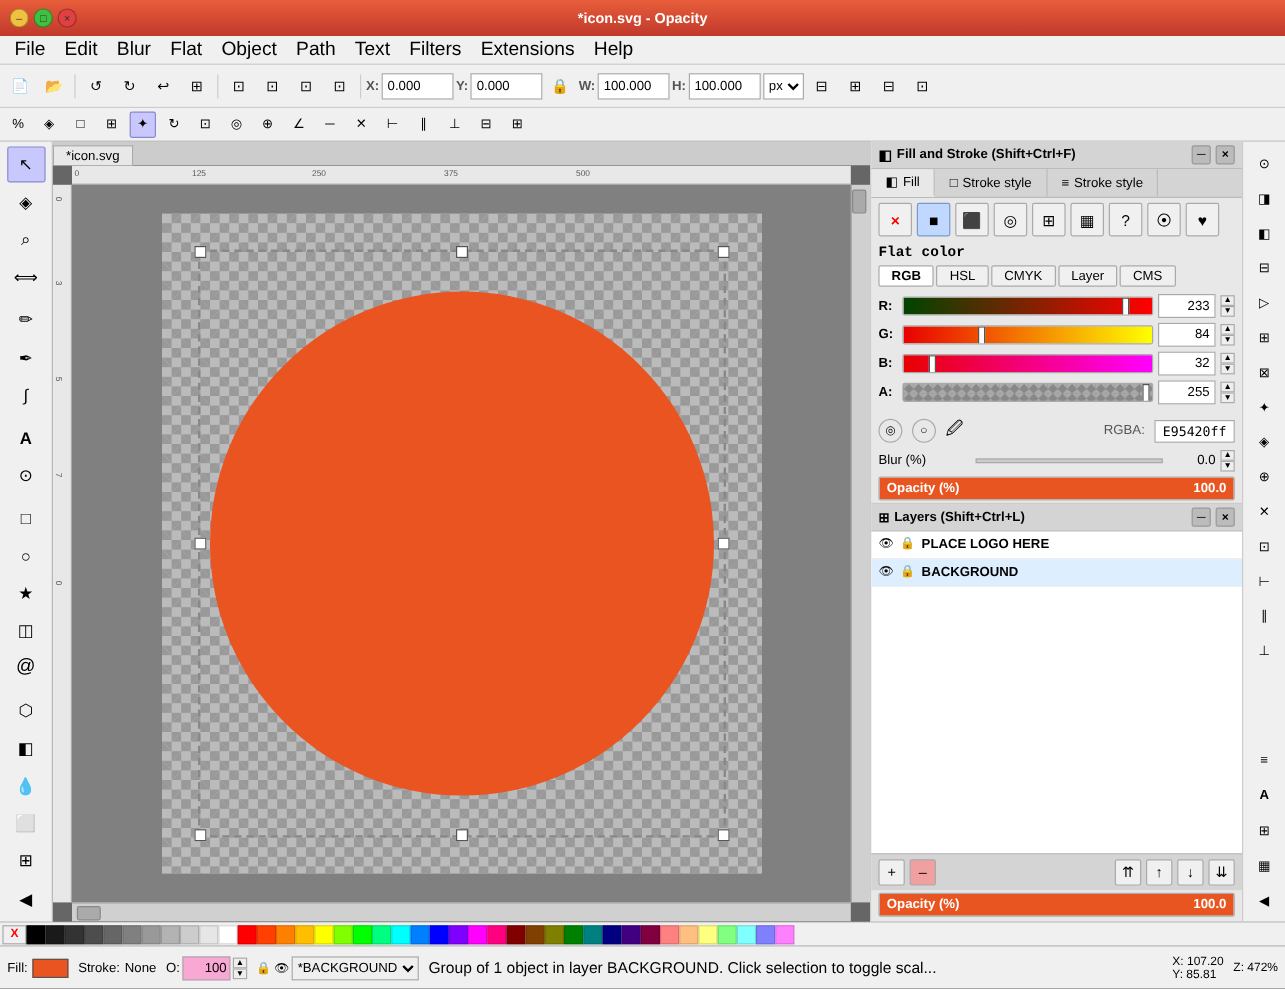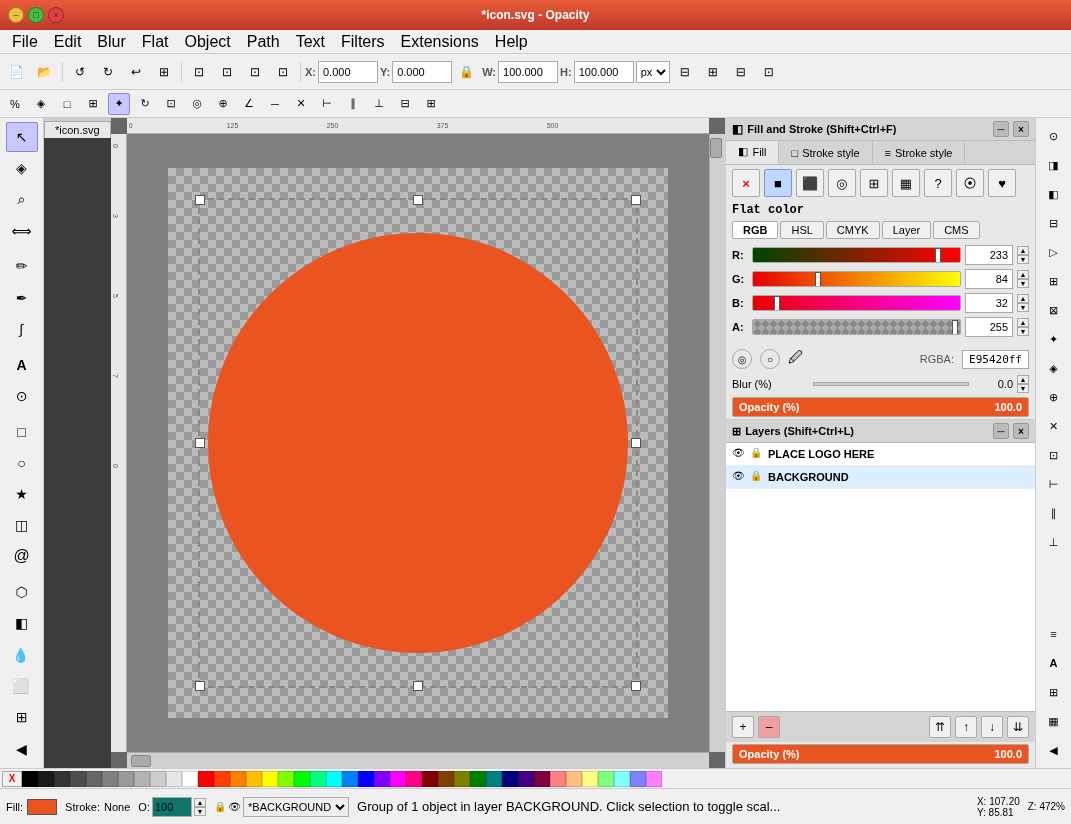--- a/index.html
+++ b/index.html
@@ -423,22 +423,23 @@
     }
     .stroke-indicator {
       display: flex; align-items: center; gap: 4px;
     }
     .opacity-indicator {
       display: flex; align-items: center; gap: 2px;
     }
     .opacity-input {
       width: 40px; height: 20px;
       border: 1px solid #aaa;
-      background: #0f766e;
-      font-size: 11px;
+      background: #f9a8d4;
+      font-size: 11px;
+      text-align: right;
       padding: 0 2px;
     }
     .status-text { flex: 1; font-size: 13px; }
     .coords-display { font-size: 10px; }
     .zoom-display { font-size: 10px; }
 
     
     .colorpalette {
       height: 20px;
       background: #f0f0f0;
@@ -622,21 +623,21 @@
     <div class="tool-btn" title="Fill Bucket">⬡</div>
     <div class="tool-btn" title="Gradient">◧</div>
     <div class="tool-btn" title="Color Picker">💧</div>
     <div class="tool-btn" title="Eraser">⬜</div>
     <div class="tool-btn" title="Connector">⊞</div>
 
     <div style="flex:1;"></div>
     <div class="tool-btn">◀</div>
   </div>
 
-  <div style="flex:1; display:flex; flex-direction:row; position:relative;">
+  <div style="flex:1; display:flex; flex-direction:column; position:relative;">
 
     <div class="canvas-tabs">
       <div class="canvas-tab">*icon.svg</div>
     </div>
 
     <div class="canvas-container" style="flex:1;">
 
       <div class="ruler-top">
         <span class="ruler-tick" style="left:2px;">0</span>
         <span class="ruler-tick" style="left:100px;">125</span>

